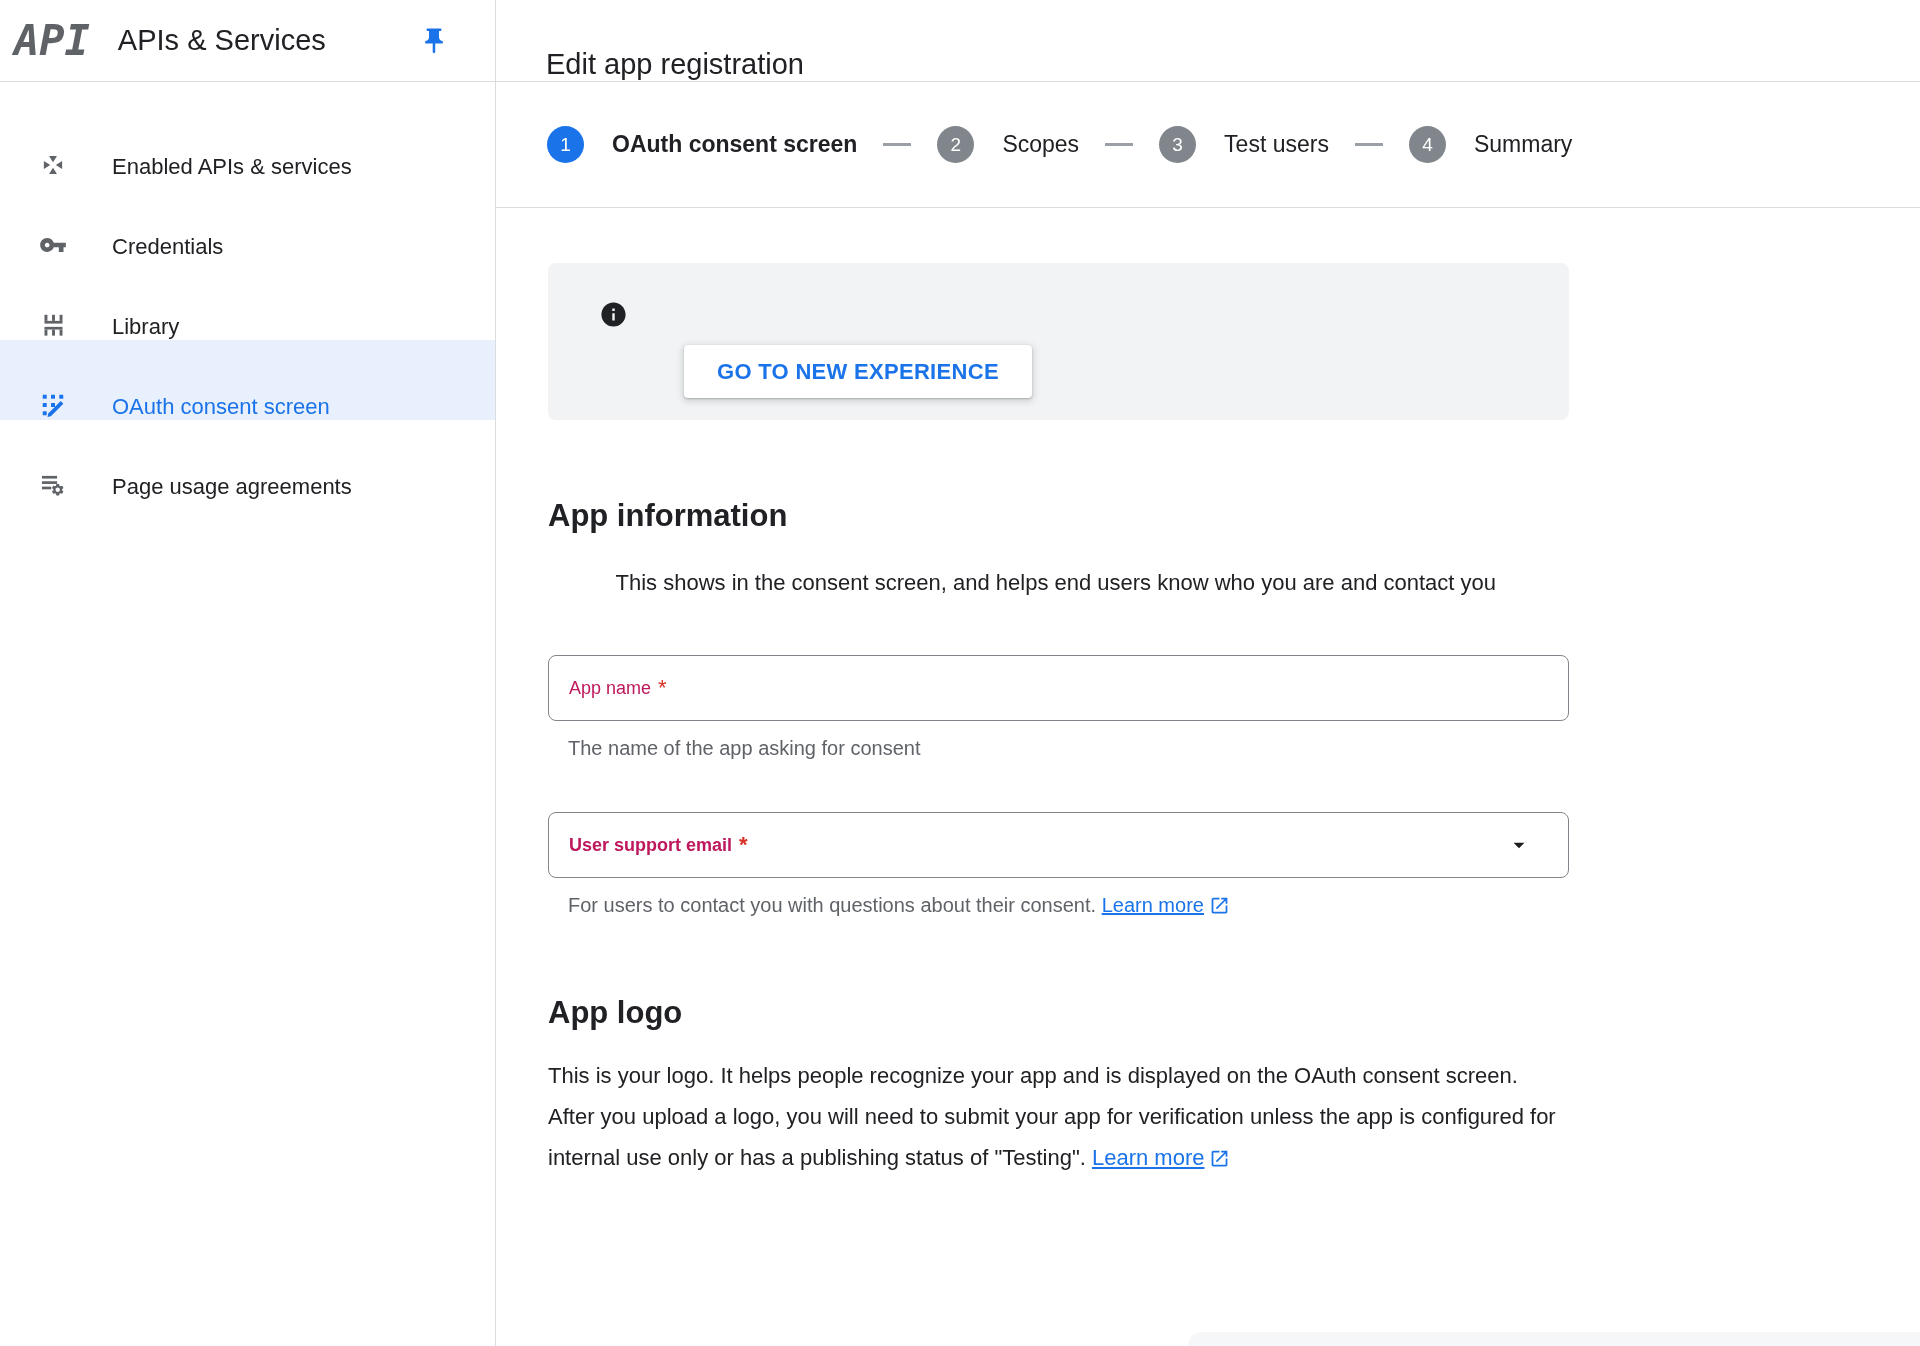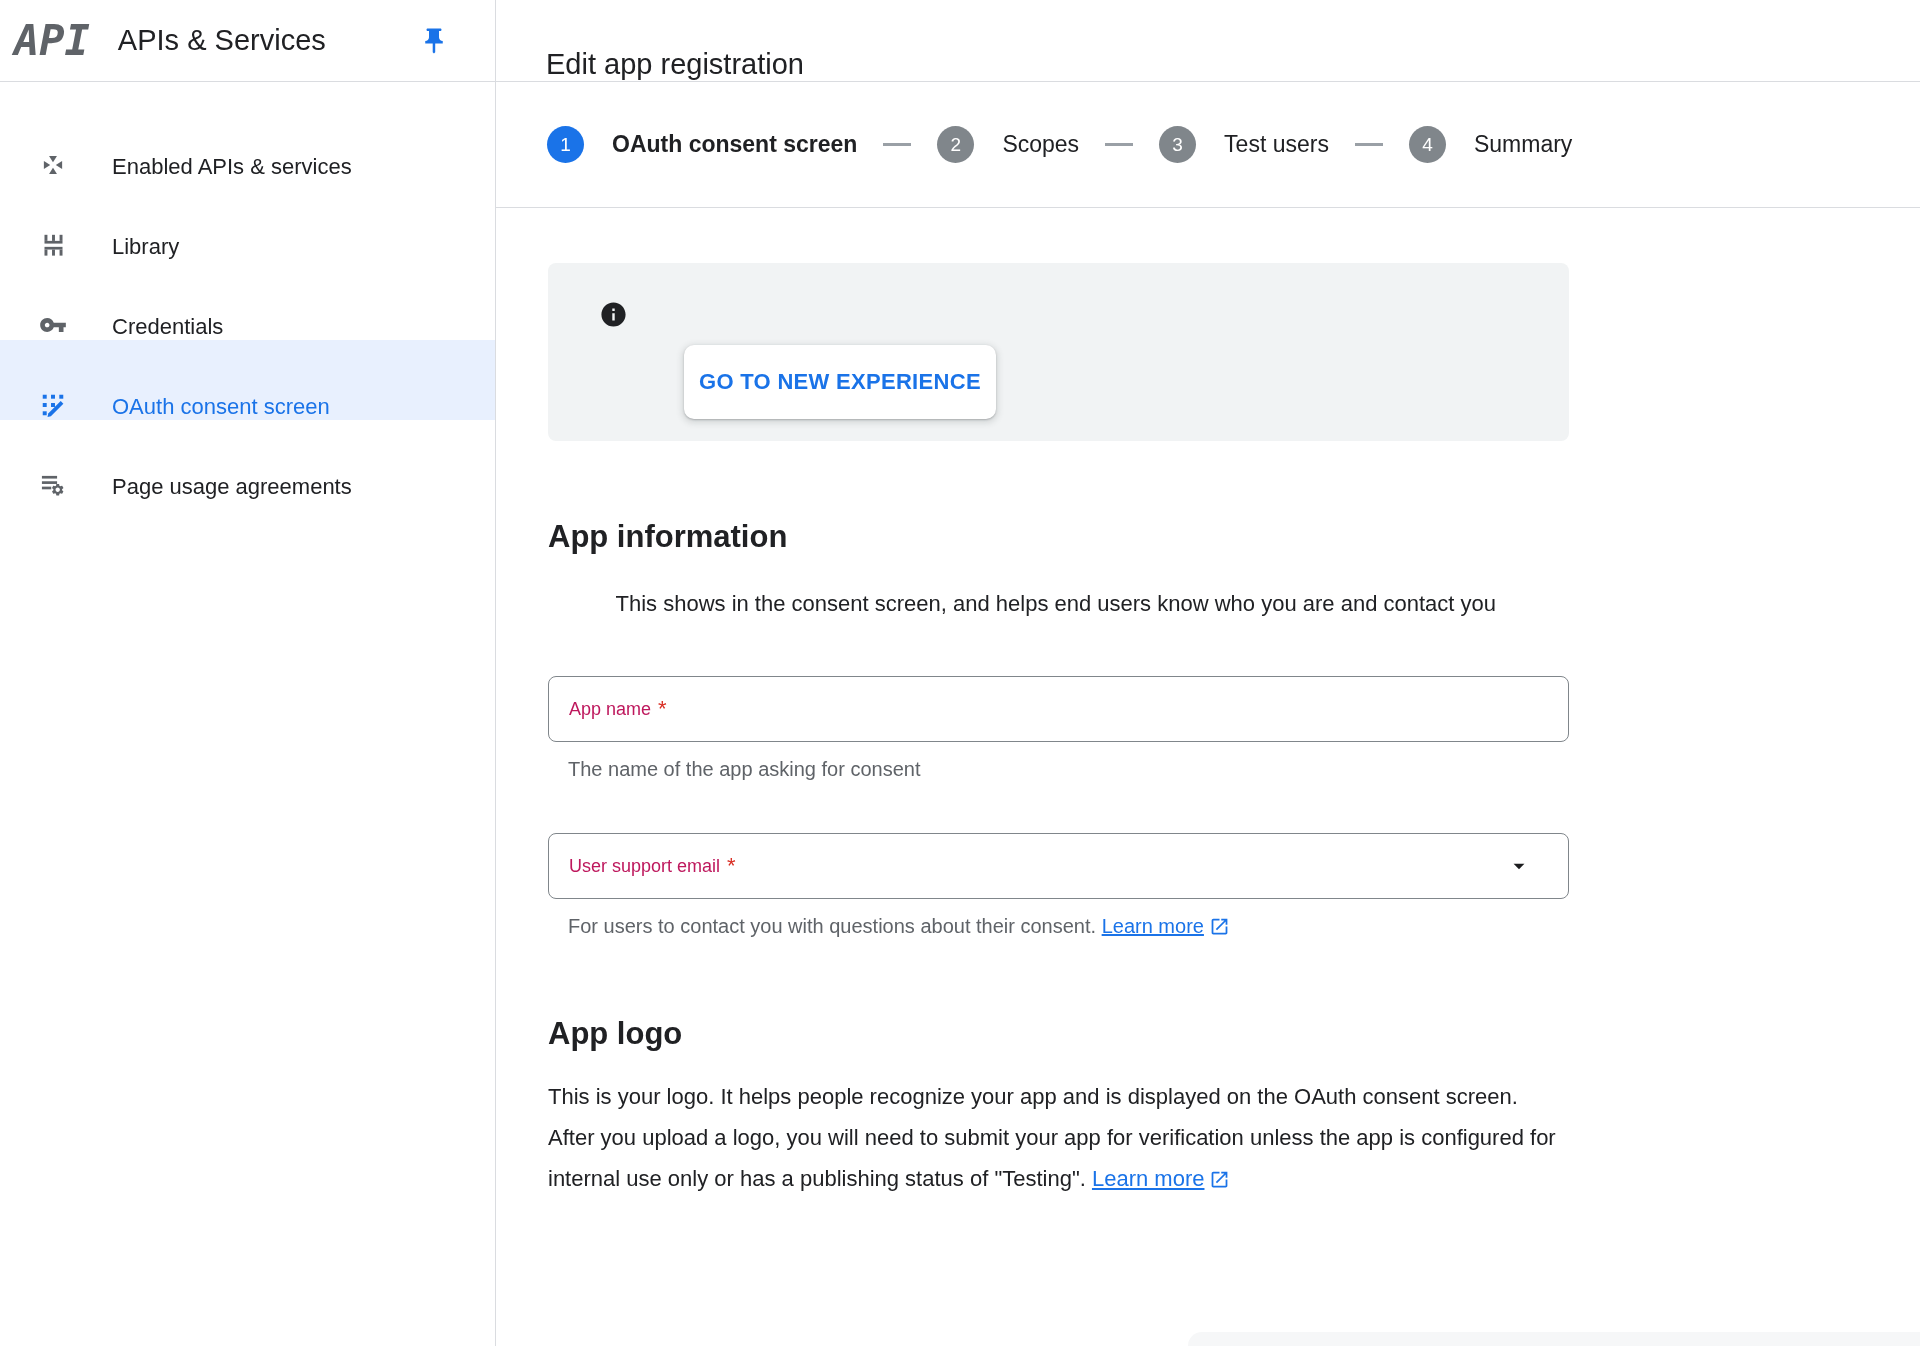--- a/index.html
+++ b/index.html
@@ -51,36 +51,36 @@
   .content { padding-left: 52px; }
 
   .banner {
     margin-top: 55px; width: 1021px; background: #f1f3f4; border-radius: 8px;
     padding: 30px 40px 22px 51px;
   }
   .banner-row { display: flex; gap: 57px; }
   .banner-icon { flex-shrink: 0; margin-top: 7px; }
   .banner-text { font-size: 22px; line-height: 40px; max-width: 786px; color: #202124; }
   .banner-btn {
-    margin-left: 85px; margin-top: 12px; height: 74px; padding: 0 15px;
+    margin-left: 85px; margin-top: 12px; height: 53px; padding: 0 33px;
     background: #fff; color: #1a73e8; font-family: "Liberation Sans", sans-serif;
     font-size: 22px; font-weight: 700; letter-spacing: 0.3px;
-    border: none; border-radius: 10px; cursor: pointer;
+    border: none; border-radius: 4px; cursor: pointer;
     box-shadow: 0 1px 2px rgba(60,64,67,.3), 0 2px 6px 2px rgba(60,64,67,.15);
   }
 
   .section-heading { font-size: 31px; font-weight: 700; margin: 78px 0 0; }
   .section-desc { font-size: 22px; line-height: 41px; margin: 28px 0 0; max-width: 948px; text-align: right; }
 
   .field {
     margin-top: 52px; width: 1021px; height: 66px;
     border: 1px solid #80868b; border-radius: 8px;
     display: flex; align-items: center; padding: 0 40px 0 20px; cursor: text;
   }
-  .field.select { cursor: pointer; padding-right: 36px; }
+  .field.select { cursor: pointer; padding-right: 36px; font-weight: bold; }
   .field-label { font-size: 18px; color: #be185d; }
   .req { color: #d93025; margin-left: 7px; font-size: 22px; }
   .caret { margin-left: auto; display: flex; }
 
   .helper { font-size: 20px; color: #5f6368; margin: 16px 0 0 20px; }
   .link { color: #1a73e8; text-decoration: underline; cursor: pointer; }
   .ext-icon { display: inline-block; vertical-align: -4px; margin-left: 5px; cursor: pointer; }
 
   .logo-desc { font-size: 22px; line-height: 41px; margin: 24px 0 0; max-width: 1010px; }
 
@@ -107,44 +107,44 @@
     <div class="nav-item">
       <span class="nav-icon">
         <svg width="28" height="28" viewBox="0 0 24 24" fill="#5f6368">
           <path d="M12 9.6 L8.6 4.2 h6.8 Z"></path>
             <path d="M12 14.4 L8.6 19.8 h6.8 Z"></path>
           <path d="M9.6 12 L4.2 8.6 v6.8 Z"></path>
             <path d="M14.4 12 L19.8 8.6 v6.8 Z"></path>
         </svg>
       </span>
       <span class="nav-label">Enabled APIs &amp; services</span>
+    </div>
+    <div class="nav-item">
+      <span class="nav-icon">
+        <svg width="28" height="28" viewBox="0 0 24 24" fill="#5f6368">
+          <path d="M12.65 10C11.83 7.67 9.61 6 7 6c-3.31 0-6 2.69-6 6s2.69 6 6 6c2.61 0 4.83-1.67 5.65-4H17v4h4v-4h2v-4H12.65zM7 14c-1.1 0-2-.9-2-2s.9-2 2-2 2 .9 2 2-.9 2-2 2z"></path>
+        </svg>
+      </span>
+      <span class="nav-label">Credentials</span>
     </div>
     <div class="nav-item">
       <span class="nav-icon">
         <svg width="27" height="27" viewBox="0 0 24 24" fill="#5f6368">
           <rect x="4" y="2.5" width="2.6" height="5.4"></rect>
             <rect x="10.7" y="2.5" width="2.6" height="5.4"></rect>
             <rect x="17.4" y="2.5" width="2.6" height="5.4"></rect>
           <rect x="4" y="7.9" width="16" height="2.4"></rect>
           <rect x="4" y="13.2" width="16" height="2.4"></rect>
           <rect x="4" y="15.6" width="2.6" height="5.4"></rect>
             <rect x="10.7" y="15.6" width="2.6" height="5.4"></rect>
             <rect x="17.4" y="15.6" width="2.6" height="5.4"></rect>
         </svg>
       </span>
       <span class="nav-label">Library</span>
     </div>
-    <div class="nav-item">
-      <span class="nav-icon">
-        <svg width="28" height="28" viewBox="0 0 24 24" fill="#5f6368">
-          <path d="M12.65 10C11.83 7.67 9.61 6 7 6c-3.31 0-6 2.69-6 6s2.69 6 6 6c2.61 0 4.83-1.67 5.65-4H17v4h4v-4h2v-4H12.65zM7 14c-1.1 0-2-.9-2-2s.9-2 2-2 2 .9 2 2-.9 2-2 2z"></path>
-        </svg>
-      </span>
-      <span class="nav-label">Credentials</span>
-    </div>
     <div class="nav-item selected">
       <span class="nav-icon">
         <svg width="28" height="28" viewBox="0 0 24 24" fill="#1a73e8">
           <rect x="3.2" y="3.2" width="3.4" height="3.4"></rect>
             <rect x="10.3" y="3.2" width="3.4" height="3.4"></rect>
             <rect x="17.4" y="3.2" width="3.4" height="3.4"></rect>
           <rect x="3.2" y="10.3" width="3.4" height="3.4"></rect>
             <rect x="10.3" y="10.3" width="3.4" height="3.4"></rect>
           <rect x="3.2" y="17.4" width="3.4" height="3.4"></rect>
           <path d="M10.2 21.6l-2.9.6.6-2.9L18.6 8.6l2.3 2.3z"></path>

